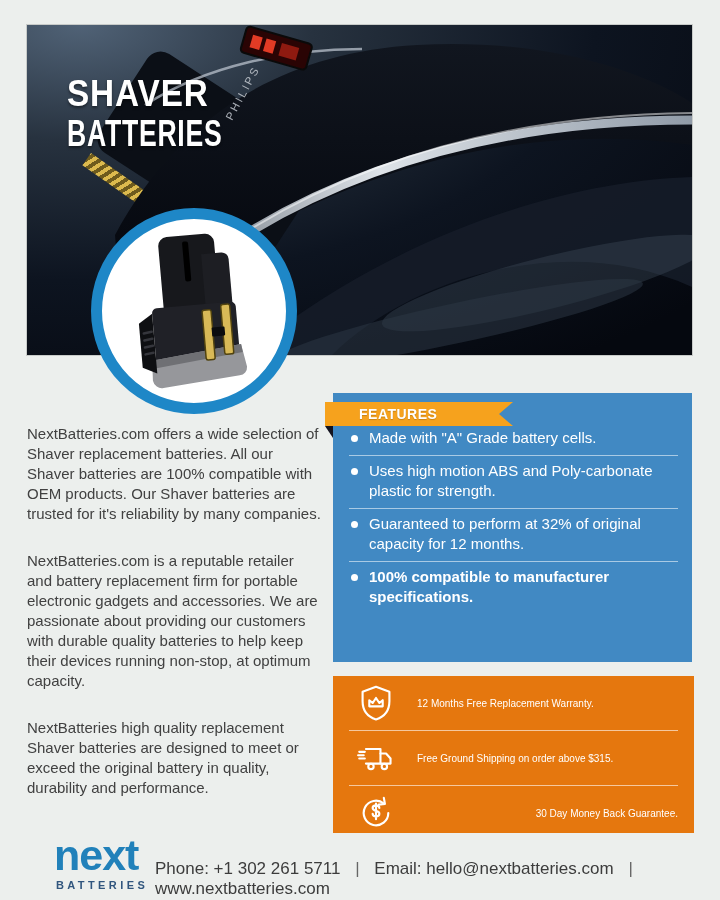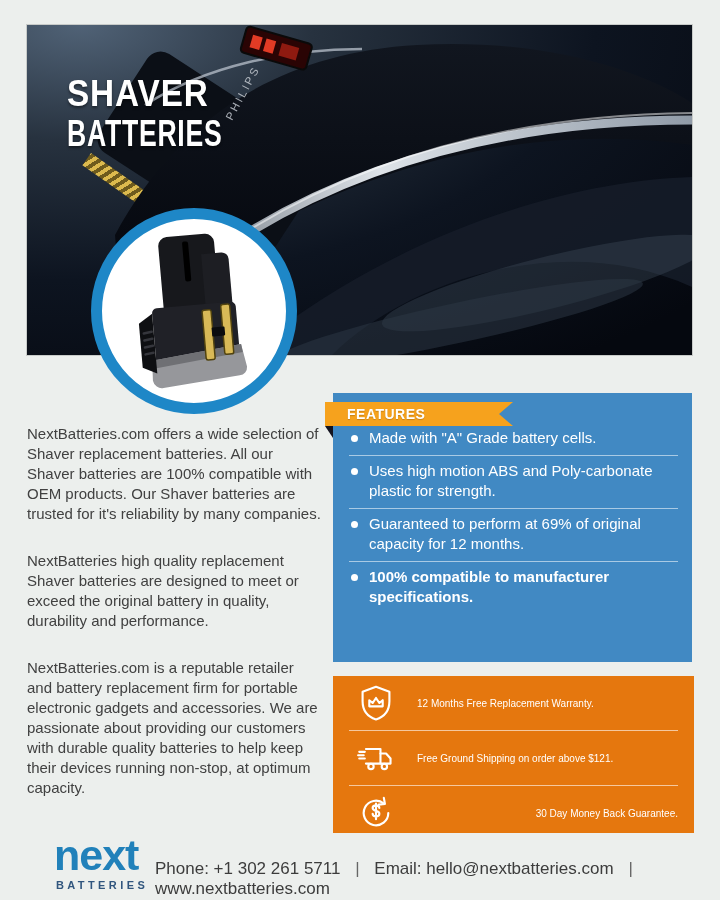--- a/index.html
+++ b/index.html
@@ -53,21 +53,21 @@
     border-bottom:1px solid rgba(255,255,255,.55);
   }
   .features-list li:last-child { border-bottom:none;font-weight:bold; }
   .bullet {
     position:absolute; left:2px; top:12px; width:7px; height:7px;
     background:#ffffff; border-radius:50%;
   }
   .features-ribbon {
     position:absolute; left:325px; top:402px; width:188px; height:24px;
     background:#f6a21d; color:#ffffff; font-weight:bold; font-size:14px;
-    line-height:24px; padding-left:22px; letter-spacing:.5px; z-index:6;
+    line-height:24px; padding-left:34px; letter-spacing:.5px; z-index:6;
     clip-path:polygon(0 0, 100% 0, calc(100% - 14px) 50%, 100% 100%, 0 100%);
     text-shadow:0 1px 1px rgba(0,0,0,.2);
   }
   .ribbon-fold {
     position:absolute; left:325px; top:426px; width:8px; height:12px;
     background:#141420; clip-path:polygon(0 0, 100% 0, 100% 100%); z-index:4;
   }
 
   
   .guarantee-box {
@@ -184,37 +184,37 @@
           <line x1="40" y1="117" x2="48" y2="116"></line>
           <line x1="40" y1="124" x2="48" y2="123"></line>
           <line x1="40" y1="131" x2="48" y2="130"></line>
         </g>
       </g>
     </svg>
   </div>
 
   <div class="intro">
     <p>NextBatteries.com offers a wide selection of Shaver replacement batteries. All our Shaver batteries are 100% compatible with OEM products. Our Shaver batteries are trusted for it's reliability by many companies.</p>
+    <p>NextBatteries.com is a reputable retailer and battery replacement firm for portable electronic gadgets and accessories. We are passionate about providing our customers with durable quality batteries to help keep their devices running non-stop, at optimum capacity.</p>
     <p>NextBatteries high quality replacement Shaver batteries are designed to meet or exceed the original battery in quality, durability and performance.</p>
-    <p>NextBatteries.com is a reputable retailer and battery replacement firm for portable electronic gadgets and accessories. We are passionate about providing our customers with durable quality batteries to help keep their devices running non-stop, at optimum capacity.</p>
   </div>
 
   <div class="features-box">
     <ul class="features-list">
       <li>
         <span class="bullet"></span>
         <span>Made with "A" Grade battery cells.</span>
       </li>
       <li>
         <span class="bullet"></span>
         <span>Uses high motion ABS and Poly-carbonate plastic for strength.</span>
       </li>
       <li>
         <span class="bullet"></span>
-        <span>Guaranteed to perform at 69% of original capacity for 12 months.</span>
+        <span>Guaranteed to perform at 32% of original capacity for 12 months.</span>
       </li>
       <li>
         <span class="bullet"></span>
         <span>100% compatible to manufacturer specifications.</span>
       </li>
     </ul>
   </div>
   <div class="features-ribbon">FEATURES</div>
   <div class="ribbon-fold"></div>
 
@@ -227,21 +227,21 @@
       <div class="g-text">12 Months Free Replacement Warranty.</div>
     </div>
     <div class="g-row">
       <svg class="g-icon" viewBox="0 0 34 34" fill="none" stroke="#ffffff" stroke-width="1.9" stroke-linecap="round" stroke-linejoin="round">
         <path d="M8 9 h13 v13 H8"></path>
         <path d="M21 13 h5 l4 4.5 V22 h-9"></path>
         <circle cx="12.5" cy="24.5" r="2.4"></circle>
         <circle cx="24.5" cy="24.5" r="2.4"></circle>
         <path d="M2 11.5 h5 M1 14.5 h5 M2 17.5 h5"></path>
       </svg>
-      <div class="g-text">Free Ground Shipping on order above $121.</div>
+      <div class="g-text">Free Ground Shipping on order above $315.</div>
     </div>
     <div class="g-row">
       <svg class="g-icon" viewBox="0 0 34 34" fill="none" stroke="#ffffff" stroke-width="1.9" stroke-linecap="round" stroke-linejoin="round">
         <path d="M28 17 a11 11 0 1 1 -4 -8.5"></path>
         <path d="M24 3.5 l1 5.5 -5.5 0.5"></path>
         <path d="M20 12.5 c0-1.5-1.4-2.3-3-2.3 c-1.8 0-3 1-3 2.4 c0 3.4 6 1.6 6 5 c0 1.4-1.2 2.4-3 2.4 c-1.6 0-3-0.8-3-2.3 M17 8.5 v14"></path>
       </svg>
       <div class="g-text">30 Day Money Back Guarantee.</div>
     </div>
   </div>

